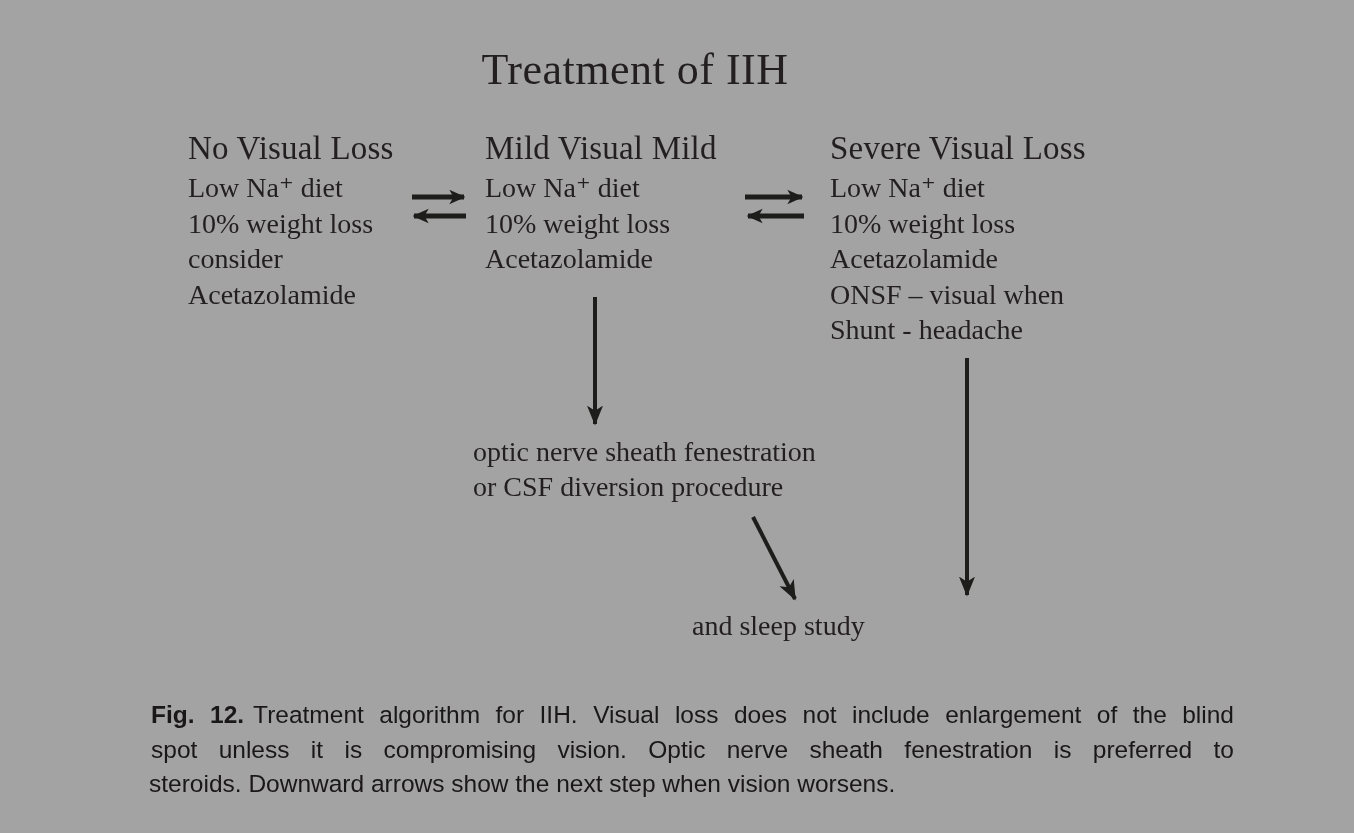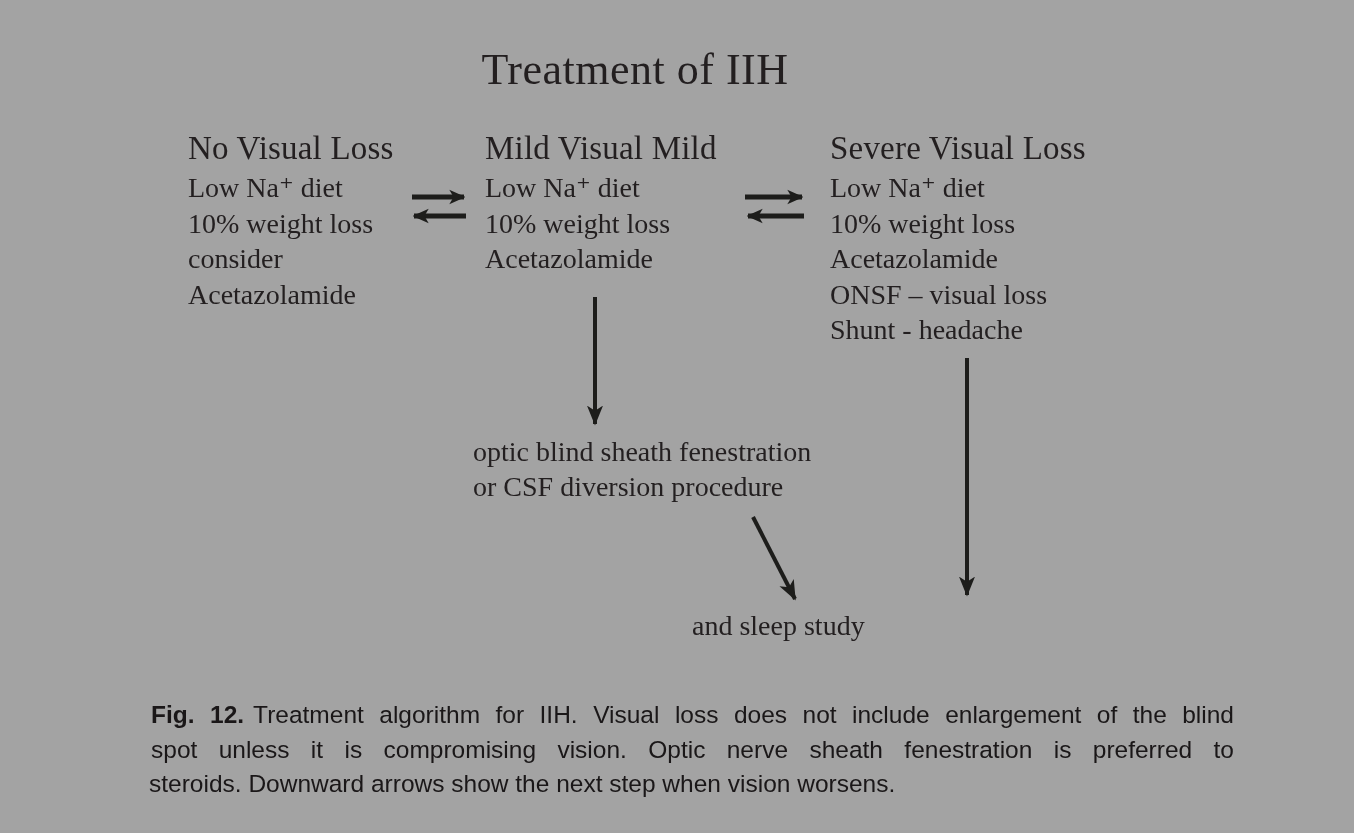--- a/index.html
+++ b/index.html
@@ -87,26 +87,26 @@
     <div class="col-item">Low Na⁺ diet</div>
     <div class="col-item">10% weight loss</div>
     <div class="col-item">Acetazolamide</div>
   </div>
 
   <div class="col col3">
     <div class="col-heading">Severe Visual Loss</div>
     <div class="col-item">Low Na⁺ diet</div>
     <div class="col-item">10% weight loss</div>
     <div class="col-item">Acetazolamide</div>
-    <div class="col-item">ONSF – visual loss</div>
+    <div class="col-item">ONSF – visual when</div>
     <div class="col-item">Shunt - headache</div>
   </div>
 
   <div class="node node-onsf">
-    <div>optic blind sheath fenestration</div>
+    <div>optic nerve sheath fenestration</div>
     <div>or CSF diversion procedure</div>
   </div>
 
   <div class="node node-bp">
     <div>and sleep study</div>
   </div>
 
   <svg class="overlay" viewBox="0 0 1354 833" xmlns="http://www.w3.org/2000/svg">
     <defs>
       <marker id="ah-sm" viewBox="0 0 10 10" refX="9.2" refY="5" markerWidth="3.2" markerHeight="3.2" orient="auto">

